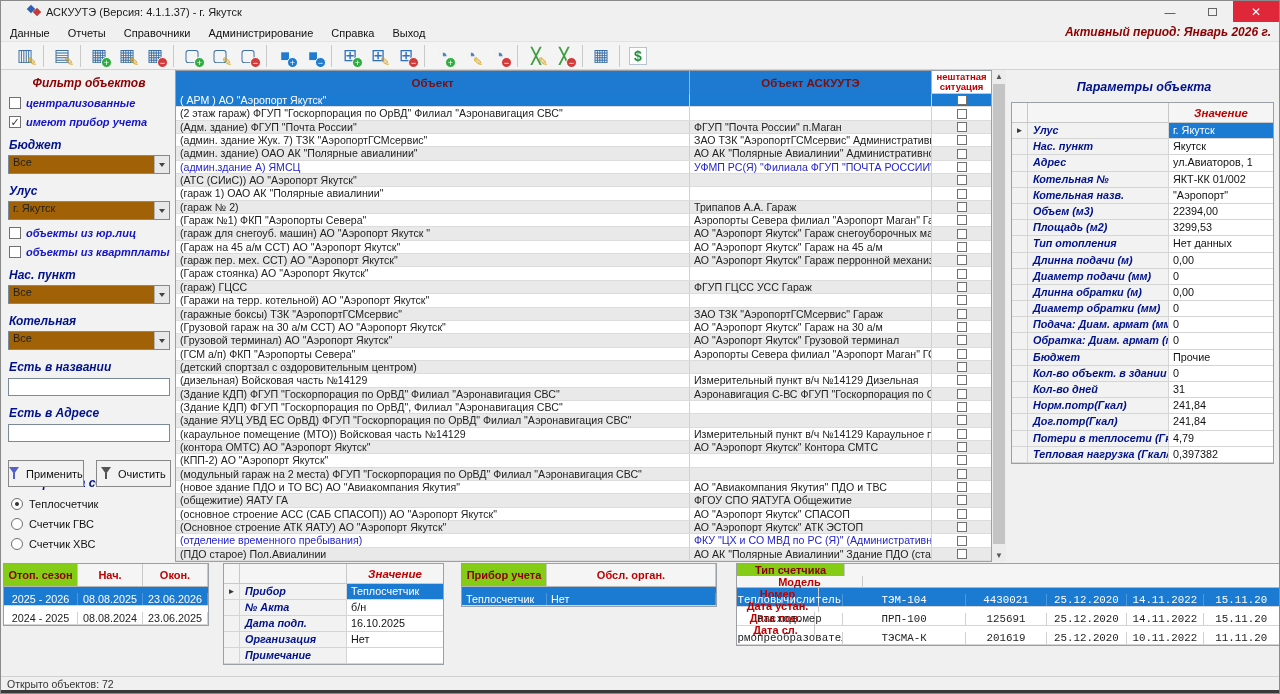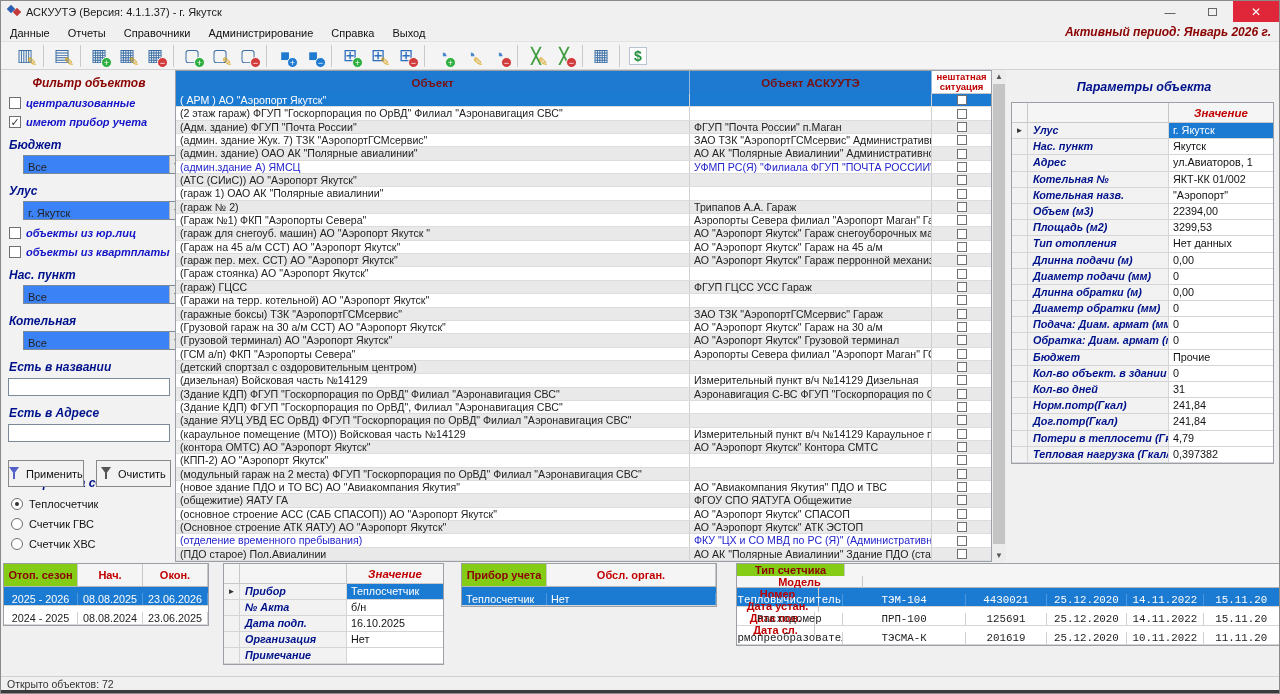--- a/index.html
+++ b/index.html
@@ -3,21 +3,21 @@
 <meta charset="utf-8">
 <style>
   * { margin:0; padding:0; box-sizing:border-box; }
   html,body { background:#888; }
   #app {
     position:relative; width:1280px; height:694px; overflow:hidden;
     background:#f0f0f0; font-family:"Liberation Sans", sans-serif; color:#222;
     border:1px solid #8a8a8a;
   }
   
-  .titlebar { position:absolute; left:0; top:0; width:100%; height:21px; background:#f0f0f0; display:flex; align-items:center; }
+  .titlebar { position:absolute; left:0; top:0; width:100%; height:21px; background:#f0f0f0; display:flex; align-items:center;padding-left:20px; }
   .app-ico { width:12px; height:12px; margin:0 6px 0 7px; position:relative; }
   .app-ico i { position:absolute; width:6px; height:6px; }
   .app-ico i:nth-child(1){ left:0; top:0; background:#2d5fb3; transform:rotate(45deg);}
   .app-ico i:nth-child(2){ right:0; top:3px; background:#c23a3a; transform:rotate(45deg);}
   .title-text { font-size:11px; color:#1a1a1a; }
   .win-controls { margin-left:auto; display:flex; height:21px; }
   .win-btn { width:42px; height:21px; display:flex; align-items:center; justify-content:center; font-size:11px; color:#333; }
   .win-btn.max i { width:9px; height:8px; border:1px solid #666; display:block; }
   .win-btn.close { width:46px; background:#e0273a; color:#fff; font-size:12px; }
   
@@ -40,21 +40,21 @@
   .tb-badge.remove { background:#d23b3b; }
   .tb-badge.edit { background:none; border:none; color:#d79b00; font-size:12px; width:12px; height:12px; line-height:12px; }
   .tb-badge.plus-white,.tb-badge.minus-white { background:#1f7ad0; }
   
   .filter-panel { position:absolute; left:2px; top:69px; width:173px; height:492px; background:#f2f2f2; border-right:1px solid #cfcfcf; }
   .f-title { text-align:center; font-size:12px; font-weight:bold; font-style:italic; color:#8b0000; margin-top:6px; }
   .f-check { display:flex; align-items:flex-end; margin:7px 0 0 6px; }
   .cbx { width:12px; height:12px; border:1px solid #707070; background:#fff; font-size:11px; line-height:11px; text-align:center; color:#333; flex:0 0 12px; }
   .f-check span.lbl { font-size:11px; font-weight:bold; font-style:italic; color:#1414c8; margin-left:5px; }
   .f-label { font-size:12px; font-weight:bold; font-style:italic; color:#00128b; margin:10px 0 3px 6px; }
-  .f-select { width:162px; height:19px; margin-left:20px; background:#3b82f6; border:1px solid #7a8a99; display:flex; align-items:flex-end; font-size:11px; }
+  .f-select { width:162px; height:19px; margin-left:5px; background:#a16207; border:1px solid #7a8a99; display:flex; align-items:flex-start; font-size:11px; }
   .f-select .val { flex:1; padding-left:4px; }
   .f-select .arrow { width:15px; height:17px; background:#e8e8e8; border-left:1px solid #b5b5b5; display:flex; align-items:center; justify-content:center; }
   .f-select .arrow i { width:0; height:0; border:3px solid transparent; border-top:4px solid #444; margin-top:3px; }
   .f-input { width:162px; height:18px; margin-left:5px; border:1px solid #7a8a99; background:#fff; font-size:11px; padding-left:3px; font-family:"Liberation Sans",sans-serif; }
   .f-radio { display:flex; align-items:center; margin:8px 0 0 8px; }
   .rdo { width:12px; height:12px; border:1px solid #707070; border-radius:50%; background:#fff; position:relative; flex:0 0 12px;}
   .rdo.checked:after { content:""; position:absolute; left:3px; top:3px; width:4px; height:4px; border-radius:50%; background:#333; }
   .f-radio span.lbl { font-size:11px; color:#111; margin-left:6px; }
   .f-buttons { position:absolute; left:5px; top:390px; width:163px; display:flex; gap:12px; }
   .f-btn { flex:1; height:27px; background:#f2f2f2; border:1px solid #888; display:flex; align-items:center; justify-content:center; font-size:11px; color:#111; font-family:"Liberation Sans",sans-serif; }

